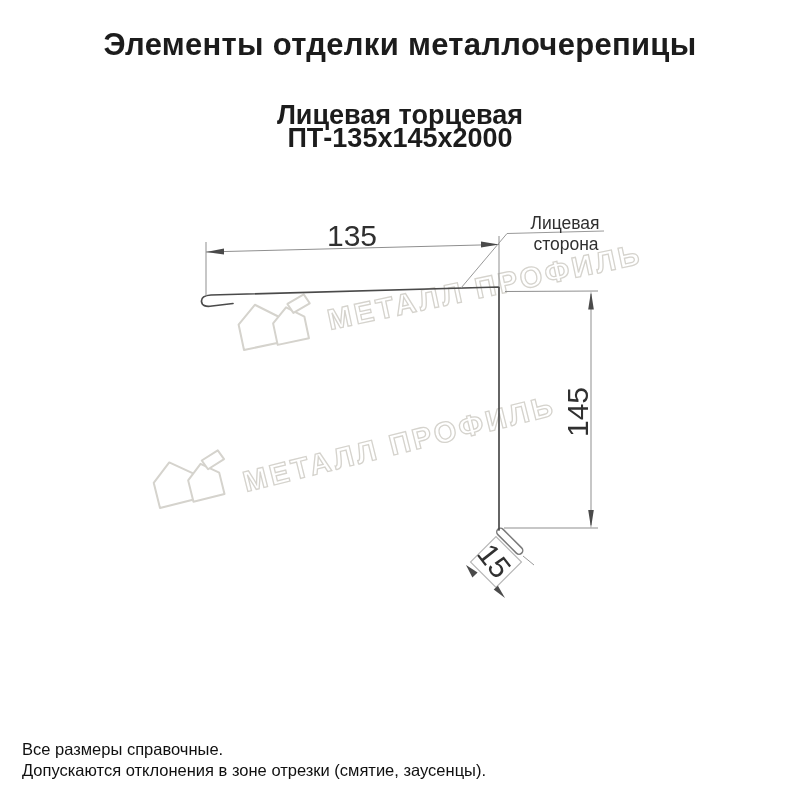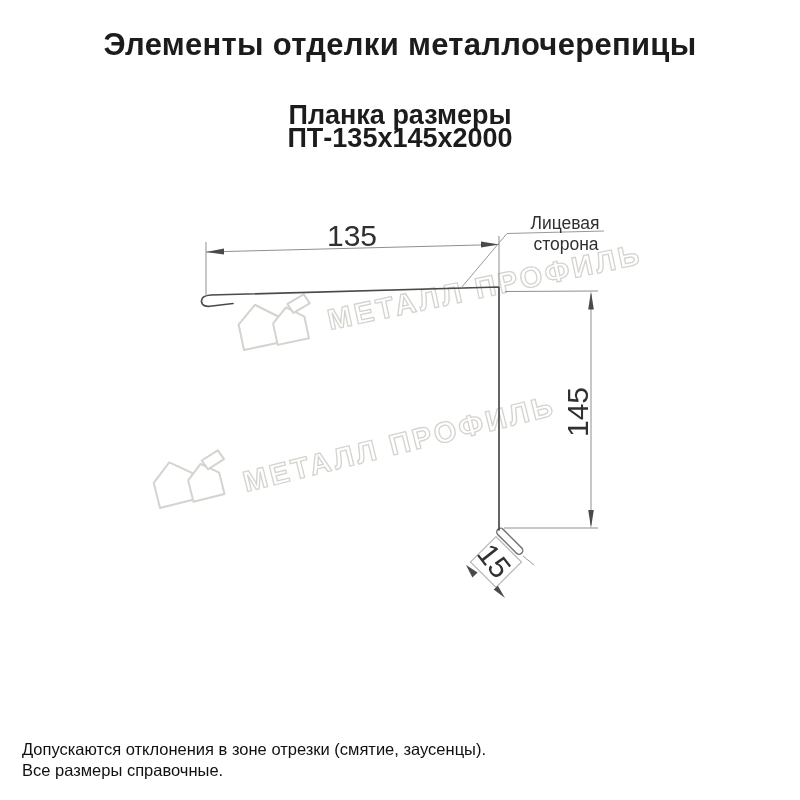--- a/index.html
+++ b/index.html
@@ -23,21 +23,21 @@
   .kickOuter{stroke:#7a7a7a;stroke-width:9;stroke-linecap:round;}
   .kickInner{stroke:#ffffff;stroke-width:6;stroke-linecap:round;}
   .dbox{fill:#ffffff;stroke:#b8b8b8;stroke-width:1.2;}
 </style>
 </head>
 <body>
 
 <div class="page">
 
   <div class="hdr title">Элементы отделки металлочерепицы</div>
-  <div class="hdr sub1">Планка размеры</div>
+  <div class="hdr sub1">Лицевая торцевая</div>
   <div class="hdr sub2">ПТ-135х145х2000</div>
 
   <svg class="draw" width="800" height="800" viewBox="0 0 800 800">
 
     <g>
       <g class="wmshape" transform="translate(244,350) rotate(-12)">
         <polygon points="0,0 0,-26 20,-42 40,-26 40,0"></polygon>
         <polygon points="34,2 34,-20 50,-33 66,-20 66,2"></polygon>
         <polygon points="52,-36 70,-42 74,-32 56,-26"></polygon>
       </g>
@@ -86,17 +86,17 @@
     <g>
       <line class="leader" x1="523" y1="556" x2="534" y2="565"></line>
       <rect class="dbox" x="-18" y="-18" width="36" height="36" transform="translate(496,562) rotate(45)"></rect>
       <polygon class="arrow" points="466,565 472.4,577.5 477.6,572.5"></polygon>
       <polygon class="arrow" points="505,598 493.7,589.4 497.9,585.7"></polygon>
       <text class="dimtext" x="0" y="10" text-anchor="middle" transform="translate(494,561) rotate(52)">15</text>
     </g>
   </svg>
 
   <div class="footer">
+    <div>Все размеры справочные.</div>
     <div>Допускаются отклонения в зоне отрезки (смятие, заусенцы).</div>
-    <div>Все размеры справочные.</div>
   </div>
 
 </div>
 
 </body></html>

